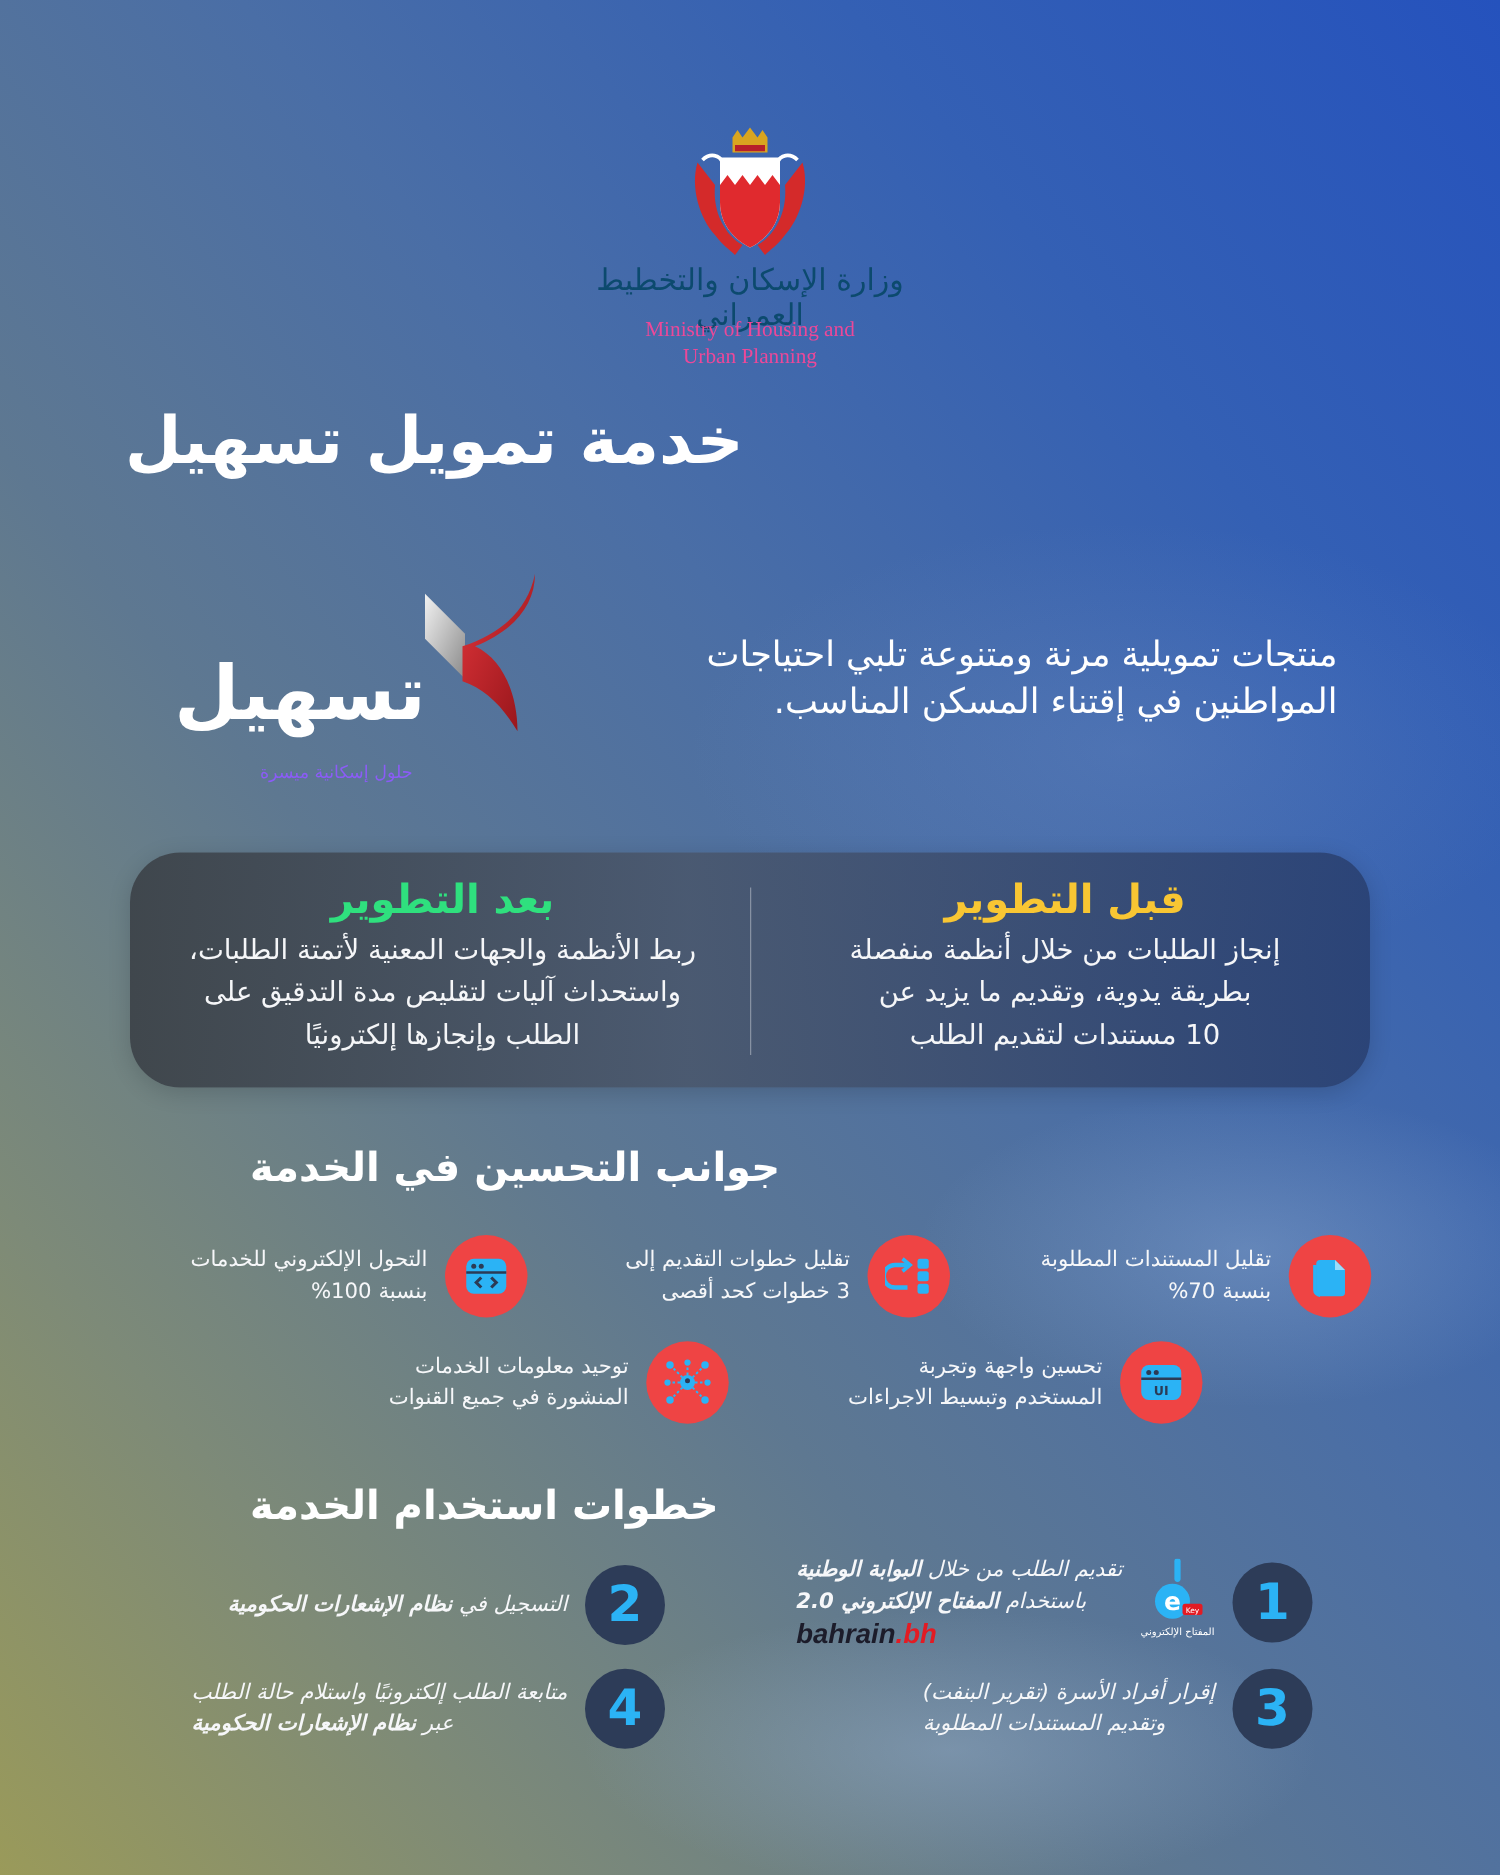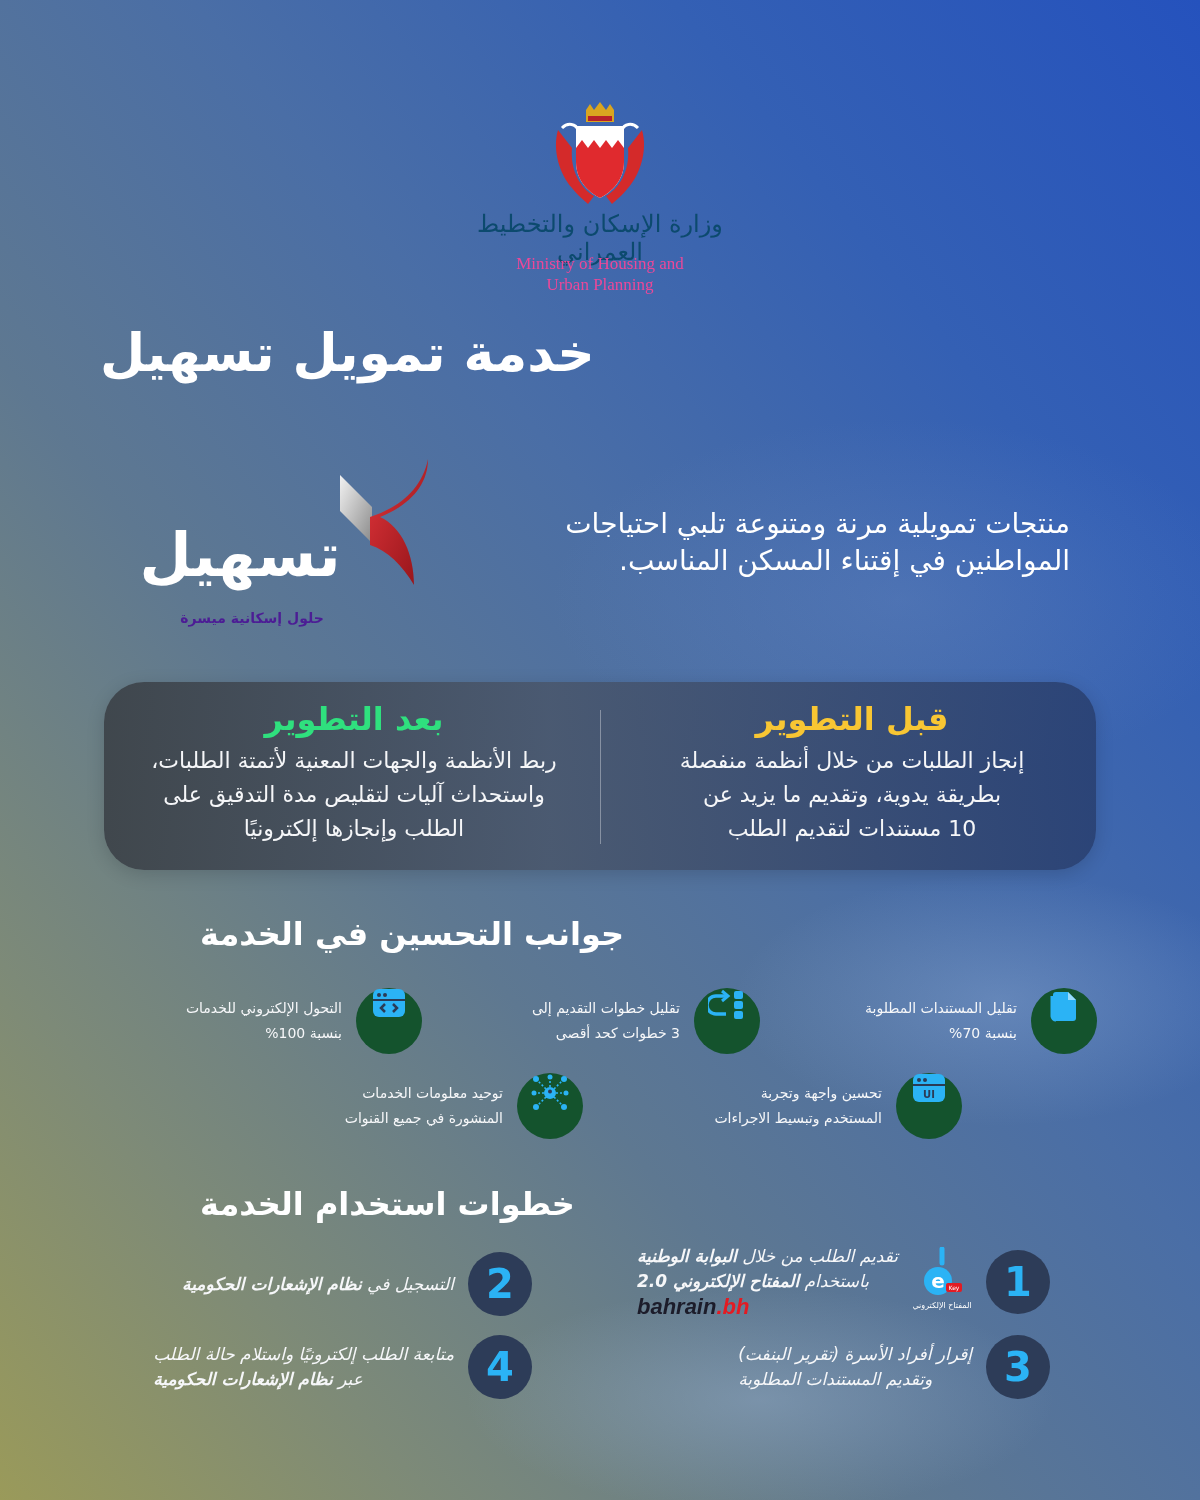--- a/index.html
+++ b/index.html
@@ -19,21 +19,21 @@
   
   .emblem { left: 550px; top: 100px; width: 100px; height: 110px; }
   .ministry-ar { left: 470px; top: 210px; width: 260px; text-align: center; font-family: "DejaVu Serif", serif; font-size: 24px; color: #0c4a6e; }
   .ministry-en { left: 460px; top: 253px; width: 280px; text-align: center; font-family: "Liberation Serif", serif; font-size: 17px; line-height: 21px; color: #ec4899; }
 
   .main-title { left: 100px; top: 323px; width: 1000px; text-align: left; font-size: 52px; font-weight: bold; direction: rtl; letter-spacing: 1px; }
 
   
   .tasheel-mark { left: 330px; top: 455px; width: 110px; height: 140px; }
   .tasheel-word { left: 130px; top: 520px; width: 220px; text-align: center; font-size: 60px; font-weight: bold; direction: rtl; }
-  .tasheel-tag { left: 147px; top: 610px; width: 210px; text-align: center; font-size: 14px; direction: rtl; color: #4c1d95; font-weight: bold; }
+  .tasheel-tag { left: 164px; top: 610px; width: 210px; text-align: center; font-size: 14px; direction: rtl; color: #8b5cf6; }
 
   .intro { left: 470px; top: 505px; width: 600px; direction: rtl; text-align: right; font-size: 28px; line-height: 37px; }
 
   
   .compare {
     left: 104px; top: 682px; width: 992px; height: 188px;
     border-radius: 40px;
     background: linear-gradient(to right, rgba(60,66,72,0.92) 0%, rgba(72,84,104,0.82) 45%, rgba(40,62,110,0.85) 100%);
     box-shadow: 0 4px 18px rgba(0,0,0,0.15);
     direction: rtl;
@@ -46,24 +46,24 @@
   .compare .before h3 { color: #f8c633; }
   .compare .after h3 { color: #2fe07e; }
   .compare p { font-size: 22px; line-height: 34px; color: #f5f6f8; }
 
   .section-title { left: 200px; width: 800px; text-align: left; font-size: 32px; font-weight: bold; direction: rtl; }
 
   
   .feat { direction: rtl; display: flex; align-items: center; gap: 14px; }
   .feat .ic {
     width: 66px; height: 66px; border-radius: 50%;
-    background: #14532d; flex: 0 0 66px;
-    display: flex; justify-content: center;
-  }
-  .feat .tx { font-size: 14px; line-height: 25px; text-align: right; color: #f6f7f9; }
+    background: #ef4444; flex: 0 0 66px;
+    display: flex; align-items: center; justify-content: center;
+  }
+  .feat .tx { font-size: 17px; line-height: 25px; text-align: right; color: #f6f7f9; }
 
   
   .step { direction: rtl; display: flex; align-items: center; gap: 14px; }
   .step .num {
     width: 64px; height: 64px; border-radius: 50%;
     background: #2d3c58; flex: 0 0 64px;
     display: flex; align-items: center; justify-content: center;
     font-size: 40px; font-weight: bold; color: #2bb3f5;
   }
   .step .tx { font-size: 17px; line-height: 25px; text-align: left; color: #f6f7f9; font-style: italic; }

